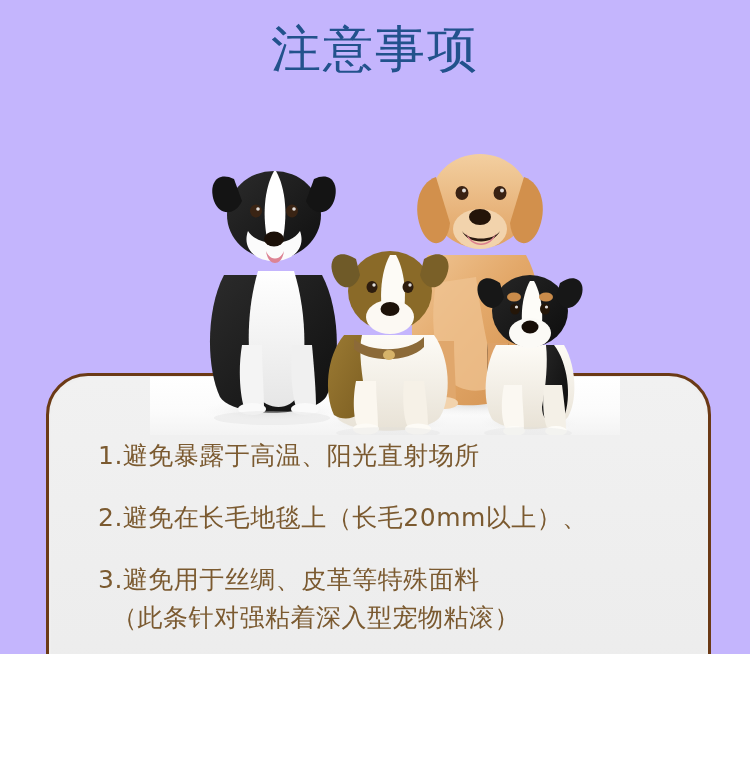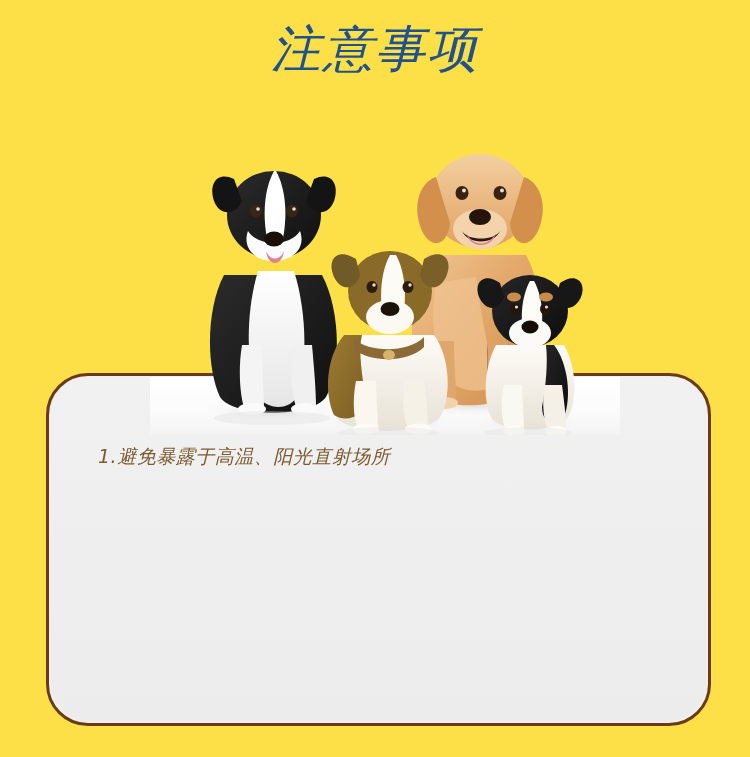--- a/index.html
+++ b/index.html
@@ -6,24 +6,23 @@
     margin: 0;
     padding: 0;
     background: #ffffff;
   }
   body {
     font-family: "Liberation Sans", "DejaVu Sans", sans-serif;
   }
   #page {
     position: relative;
     width: 750px;
-    height: 757px;
-    background: #fde047;
+    height: 654px;
+    background: #c4b5fd;
     overflow: hidden;
-    font-style: italic;
   }
 
   
   #title {
     position: absolute;
     left: 0;
     top: 18px;
     width: 750px;
     text-align: center;
     font-family: "DejaVu Sans", "Liberation Sans", sans-serif;
@@ -75,21 +74,21 @@
     top: 373px;
     width: 665px;
     height: 353px;
     z-index: 4;
     padding: 64px 30px 0 52px;
     box-sizing: border-box;
   }
   .note-item {
     color: #7b5a30;
     font-family: "DejaVu Sans", "Liberation Sans", sans-serif;
-    font-size: 19px;
+    font-size: 25px;
     line-height: 38px;
     letter-spacing: 0.5px;
     margin-bottom: 24px;
     white-space: nowrap;
   }
   .note-item .line2 {
     display: block;
     padding-left: 14px;
   }
   .note-item:last-child { margin-bottom: 0; }
@@ -289,18 +288,23 @@
     </svg>
   </div>
 
   <div id="notes">
 
     <div class="note-item">
       <span>1.避免暴露于高温、阳光直射场所</span>
     </div>
 
     <div class="note-item">
+      <span>2.避免在长毛地毯上（长毛20mm以上）、</span>
     </div>
 
+    <div class="note-item">
+      <span>3.避免用于丝绸、皮革等特殊面料</span>
+      <span class="line2">（此条针对强粘着深入型宠物粘滚）</span>
+    </div>
 
   </div>
 
 </div>
 
 </body></html>

